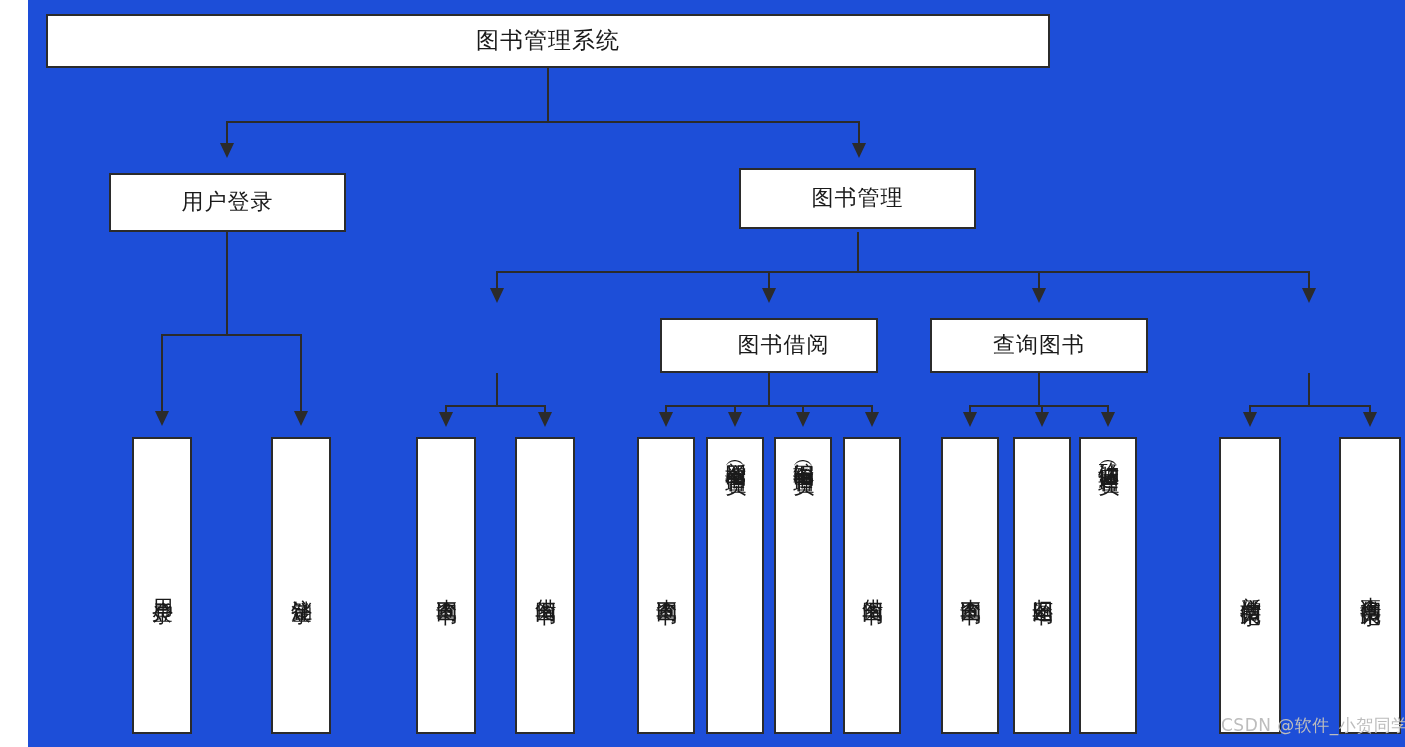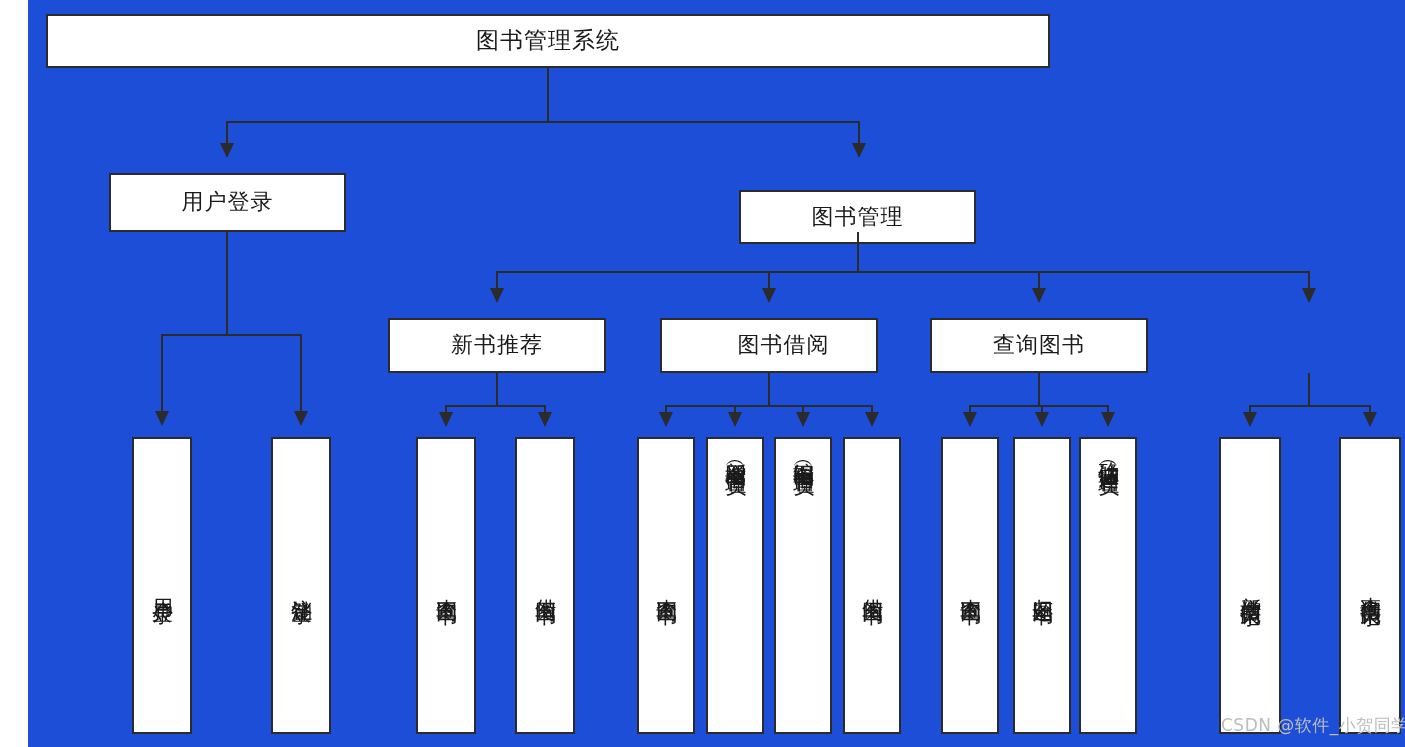--- a/index.html
+++ b/index.html
@@ -86,21 +86,21 @@
   <div class="edge vline" style="left:519px;top:68px;height:54px;"></div>
   <div class="edge hline" style="left:198px;top:121px;width:634px;"></div>
   <div class="edge vline" style="left:198px;top:121px;height:25px;"></div>
   <div class="arrow" style="left:192px;top:143px;"></div>
   <div class="edge vline" style="left:830px;top:121px;height:25px;"></div>
   <div class="arrow" style="left:824px;top:143px;"></div>
 
   <div class="node node-h" style="left:81px;top:173px;width:237px;height:59px;">
     <span>用户登录</span>
   </div>
-  <div class="node node-h" style="left:711px;top:190px;width:237px;height:54px;">
+  <div class="node node-h" style="left:711px;top:168px;width:237px;height:61px;">
     <span>图书管理</span>
   </div>
 
   <div class="edge vline" style="left:198px;top:232px;height:103px;"></div>
   <div class="edge hline" style="left:133px;top:334px;width:140px;"></div>
   <div class="edge vline" style="left:133px;top:334px;height:80px;"></div>
   <div class="arrow" style="left:127px;top:411px;"></div>
   <div class="edge vline" style="left:272px;top:334px;height:80px;"></div>
   <div class="arrow" style="left:266px;top:411px;"></div>
 
@@ -108,23 +108,20 @@
   <div class="edge hline" style="left:468px;top:271px;width:814px;"></div>
   <div class="edge vline" style="left:468px;top:271px;height:20px;"></div>
   <div class="arrow" style="left:462px;top:288px;"></div>
   <div class="edge vline" style="left:740px;top:271px;height:20px;"></div>
   <div class="arrow" style="left:734px;top:288px;"></div>
   <div class="edge vline" style="left:1010px;top:271px;height:20px;"></div>
   <div class="arrow" style="left:1004px;top:288px;"></div>
   <div class="edge vline" style="left:1280px;top:271px;height:20px;"></div>
   <div class="arrow" style="left:1274px;top:288px;"></div>
 
-  <div class="node node-h" style="left:360px;top:318px;width:218px;height:55px;">
-    <span>新书推荐</span>
-  </div>
   <div class="node node-h" style="left:632px;top:318px;width:218px;height:55px;padding-left:29px;">
     <span>图书借阅</span>
   </div>
   <div class="node node-h" style="left:902px;top:318px;width:218px;height:55px;">
     <span>查询图书</span>
   </div>
 
   <div class="edge vline" style="left:468px;top:373px;height:33px;"></div>
   <div class="edge hline" style="left:417px;top:405px;width:100px;"></div>
   <div class="edge vline" style="left:417px;top:405px;height:10px;"></div>

